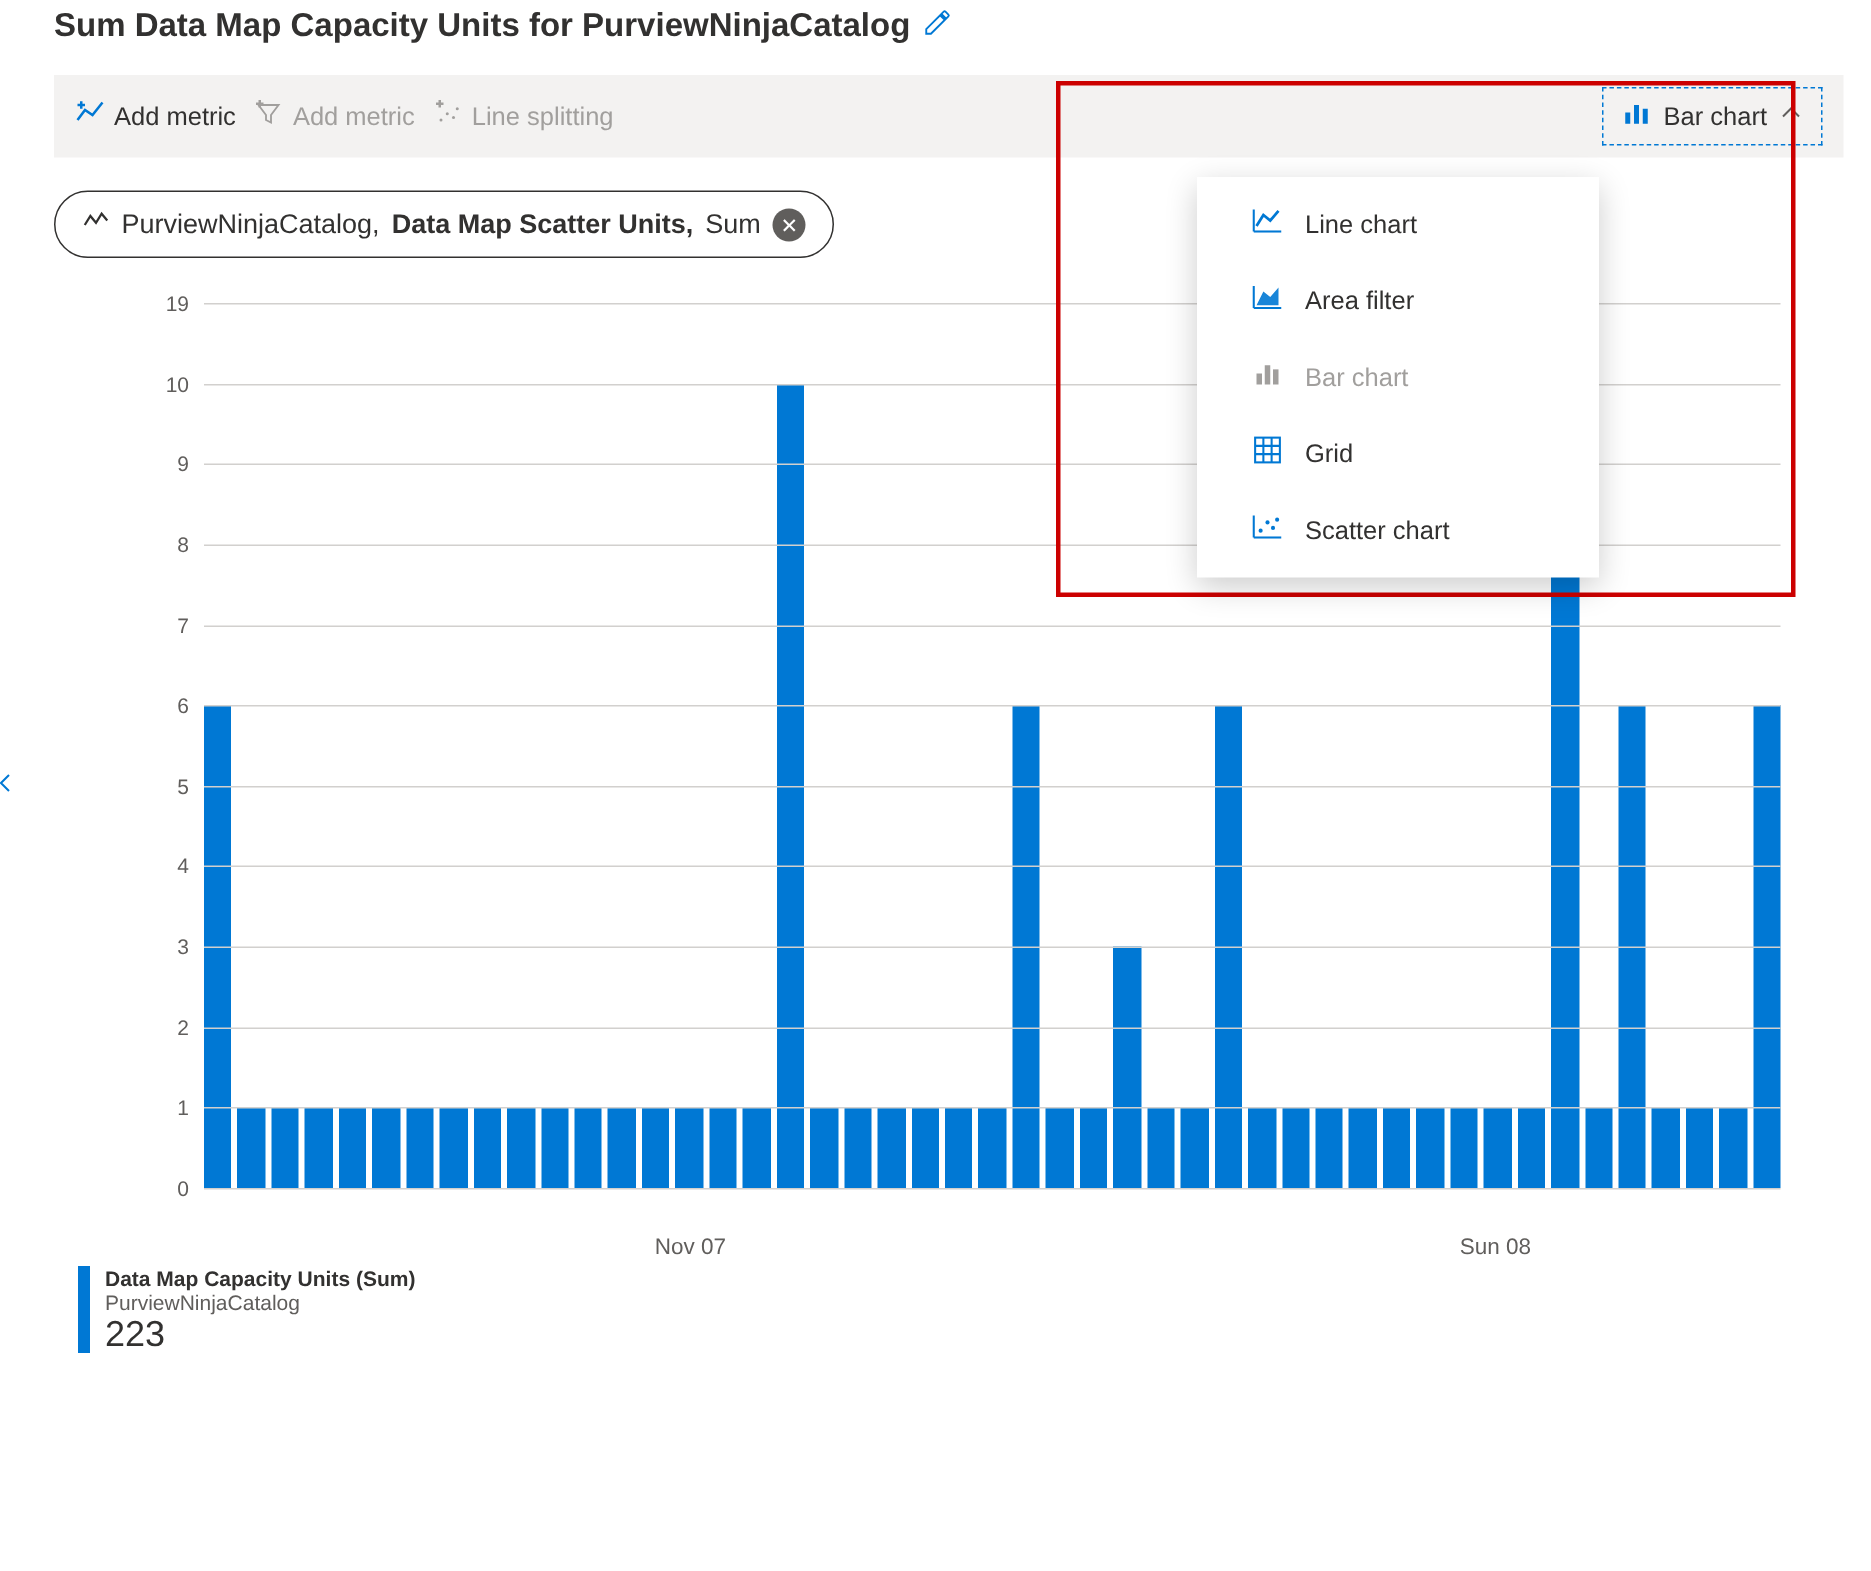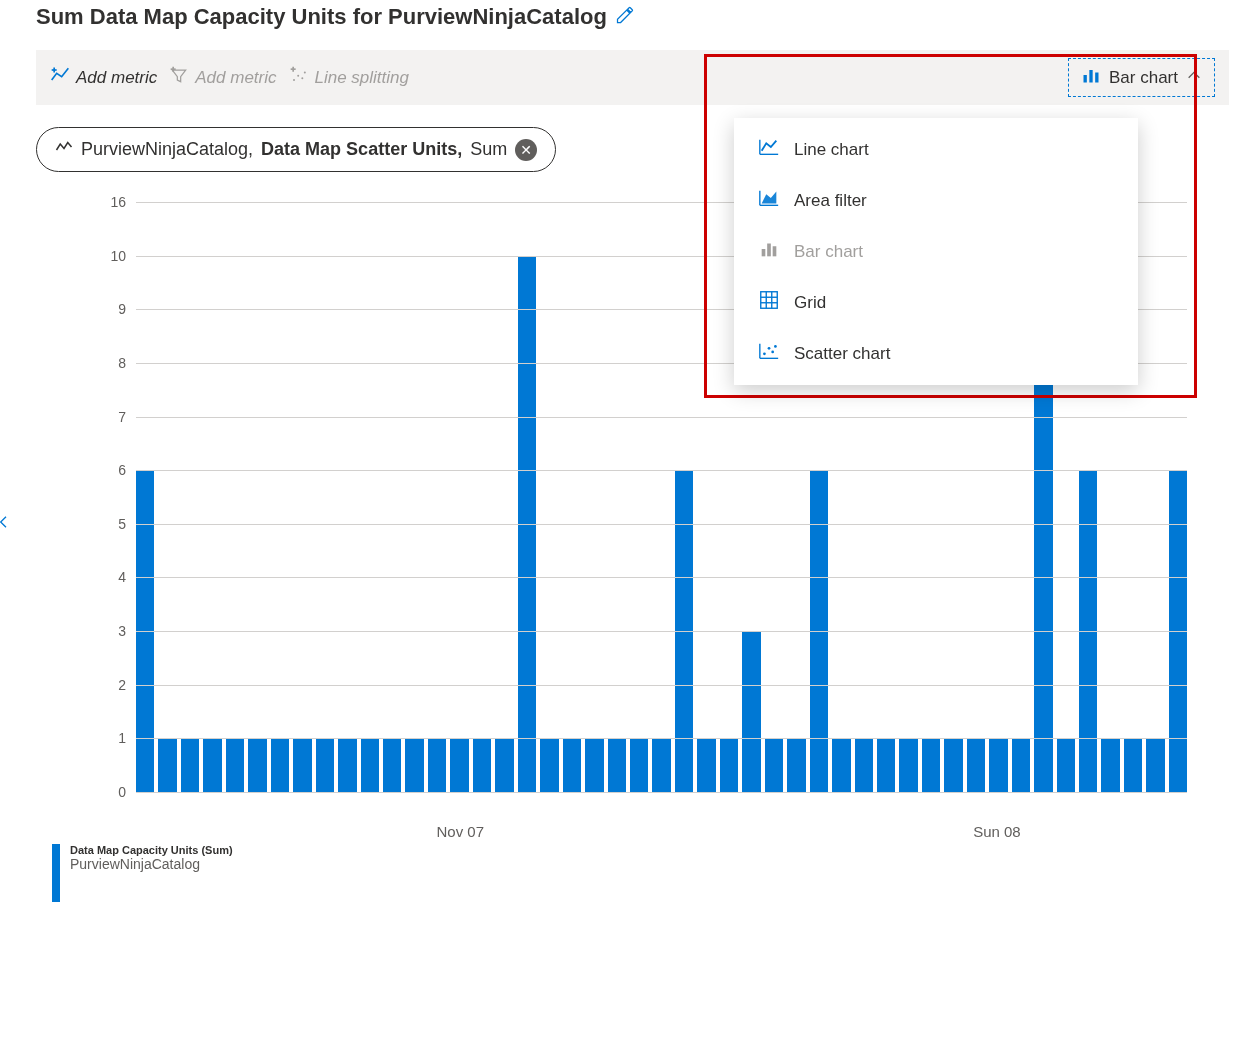--- a/index.html
+++ b/index.html
@@ -4,21 +4,21 @@
   <style>
     * { box-sizing: border-box; margin: 0; padding: 0; }
     body { font-family: "Segoe UI", -apple-system, sans-serif; background: #fff; color: #323130; width: 1247px; position: relative; }
 
     .page { padding: 4px 0 0 36px; position: relative; }
     .title-row { display: flex; align-items: center; gap: 8px; margin-bottom: 20px; }
     .title-row h1 { font-size: 22px; font-weight: 600; text-align: center; }
     .edit-icon svg { width: 20px; height: 20px; stroke: #0078d4; fill: none; stroke-width: 1.5; }
 
     .toolbar { display: flex; align-items: center; gap: 12px; background: #f3f2f1; padding: 8px 14px; margin-right: 18px; position: relative; }
-    .toolbar .tb-item { display: inline-flex; align-items: center; gap: 6px; font-size: 17px; color: #323130; cursor: pointer; font-style: italic; }
+    .toolbar .tb-item { display: inline-flex; align-items: center; gap: 6px; font-size: 17px; color: #323130; cursor: pointer; }
     .toolbar .tb-item.muted { color: #a19f9d; }
     .toolbar .tb-icon svg { width: 20px; height: 20px; }
     .toolbar .spacer { flex: 1; }
 
     .chart-type-btn {
       display: inline-flex; align-items: center; gap: 8px;
       border: 1px dashed #0078d4; padding: 6px 12px; font-size: 17px; color: #323130; cursor: pointer;
     }
     .chart-type-btn svg { width: 20px; height: 20px; }
     .chev svg { width: 16px; height: 16px; stroke: #605e5c; fill: none; stroke-width: 2; }
@@ -26,39 +26,39 @@
     .metric-pill {
       display: inline-flex; align-items: center; gap: 8px;
       border: 1px solid #323130; border-radius: 30px; padding: 10px 18px; margin-top: 22px; font-size: 18px;
     }
     .metric-pill .strong { font-weight: 700; }
     .pill-close { width: 22px; height: 22px; border-radius: 50%; background: #605e5c; color: #fff; display: inline-flex; align-items: center; justify-content: center; font-size: 14px; cursor: pointer; }
 
     .annot-box { position: absolute; border: 3px solid #c00; z-index: 5; pointer-events: none; }
 
     .dropdown {
-      position: absolute; top: 118px; left: 734px; width: 404px;
-      background: #fff; box-shadow: 0 6px 20px rgba(0,0,0,0.2); z-index: 10; padding: 6px 4px;
+      position: absolute; top: 118px; left: 798px; width: 268px;
+      background: #fff; box-shadow: 0 6px 20px rgba(0,0,0,0.2); z-index: 10; padding: 6px 16px;
     }
     .dropdown .dd-item { display: flex; align-items: center; gap: 14px; padding: 12px 20px; font-size: 17px; cursor: pointer; }
     .dropdown .dd-item.disabled { color: #a19f9d; }
     .dropdown .dd-icon svg { width: 22px; height: 22px; }
 
     .chart-area { position: relative; margin: 30px 60px 0 60px; }
     .plot { position: relative; height: 590px; }
     .grid-line { position: absolute; left: 40px; right: 0; border-top: 1px solid #d2d0ce; }
     .y-tick { position: absolute; left: 0; width: 30px; text-align: right; font-size: 14px; color: #605e5c; transform: translateY(-50%); }
     .bars { position: absolute; left: 40px; right: 0; bottom: 0; height: 590px; display: flex; align-items: flex-end; gap: 4px; }
     .bars .bar { flex: 1; background: #0078d4; }
     .x-axis { position: relative; height: 30px; margin-left: 40px; }
     .x-tick { position: absolute; font-size: 15px; color: #605e5c; transform: translateX(-50%); top: 6px; margin-top: 25px; }
 
     .legend { display: flex; align-items: flex-start; gap: 10px; margin: 22px 0 0 16px; }
     .legend-swatch { width: 8px; height: 58px; background: #0078d4; }
-    .legend-text .l-title { font-size: 11px; font-weight: 700; }
+    .legend-text .l-title { font-size: 14px; font-weight: 700; }
     .legend-text .l-sub { font-size: 14px; color: #605e5c; }
     .legend-text .l-val { font-size: 24px; font-weight: 400; }
 
     .left-caret { position: absolute; left: -2px; top: 510px; }
     .left-caret svg { stroke: #0078d4; fill: none; stroke-width: 2; }
   </style>
 </head>
 <body>
 
 <div class="page">
@@ -243,29 +243,30 @@
         <div class="y-tick" style="top: 268.182px;">6</div>
         <div class="grid-line" style="top: 214.545px;"></div>
         <div class="y-tick" style="top: 214.545px;">7</div>
         <div class="grid-line" style="top: 160.909px;"></div>
         <div class="y-tick" style="top: 160.909px;">8</div>
         <div class="grid-line" style="top: 107.273px;"></div>
         <div class="y-tick" style="top: 107.273px;">9</div>
         <div class="grid-line" style="top: 53.6364px;"></div>
         <div class="y-tick" style="top: 53.6364px;">10</div>
         <div class="grid-line" style="top: 0px;"></div>
-        <div class="y-tick" style="top: 0px;">16</div>
+        <div class="y-tick" style="top: 0px;">19</div>
       </div>
     <div class="x-axis" id="xaxis">
         <div class="x-tick" style="left: 30.8511%;">Nov 07</div>
         <div class="x-tick" style="left: 81.9149%;">Sun 08</div>
       </div>
   </div>
 
   <div class="legend">
     <div class="legend-swatch"></div>
     <div class="legend-text">
       <div class="l-title">Data Map Capacity Units (Sum)</div>
       <div class="l-sub">PurviewNinjaCatalog</div>
+      <div class="l-val">223</div>
     </div>
   </div>
 
 </div>
 
 </body></html>

